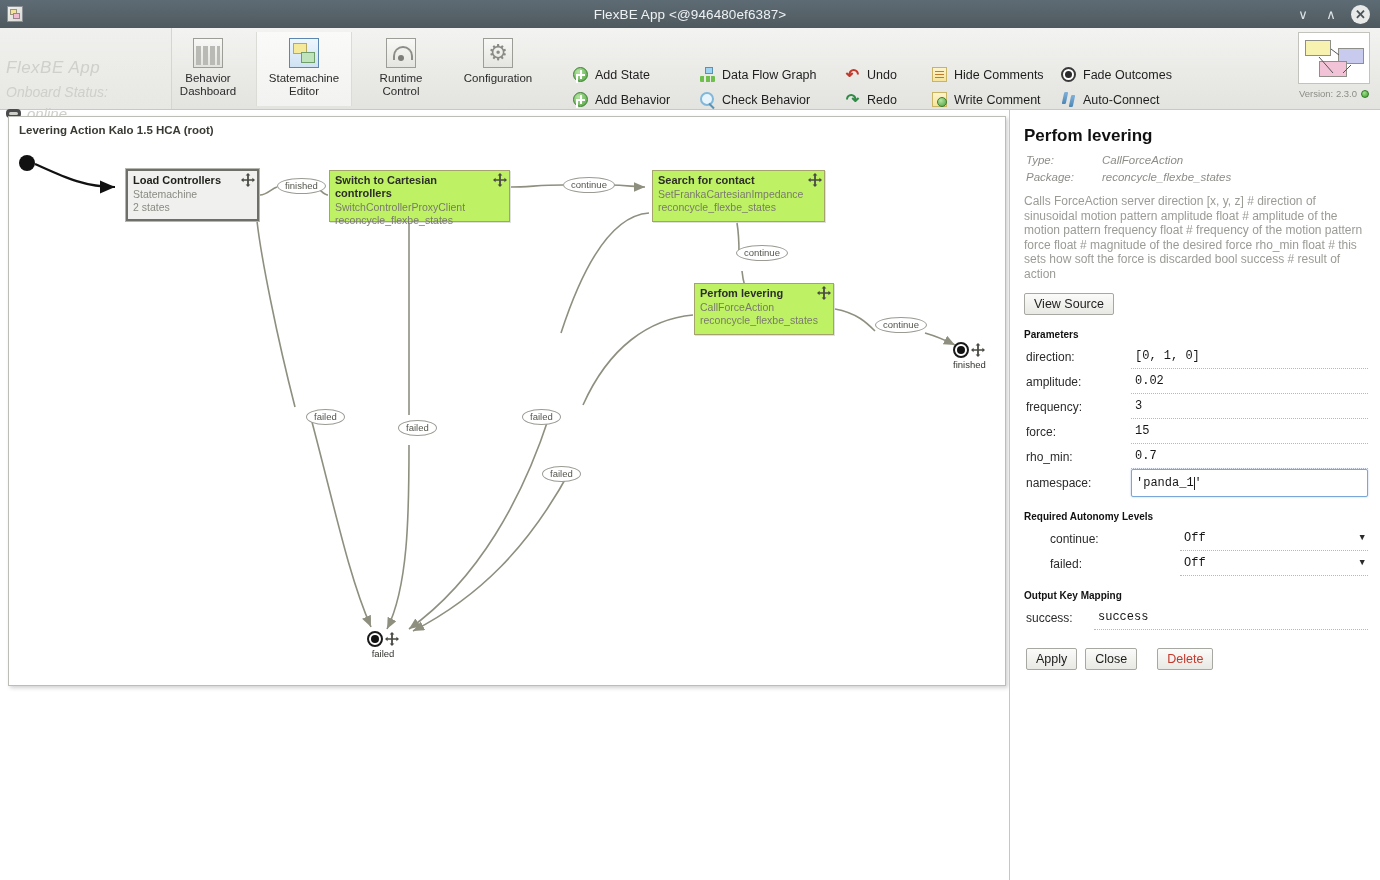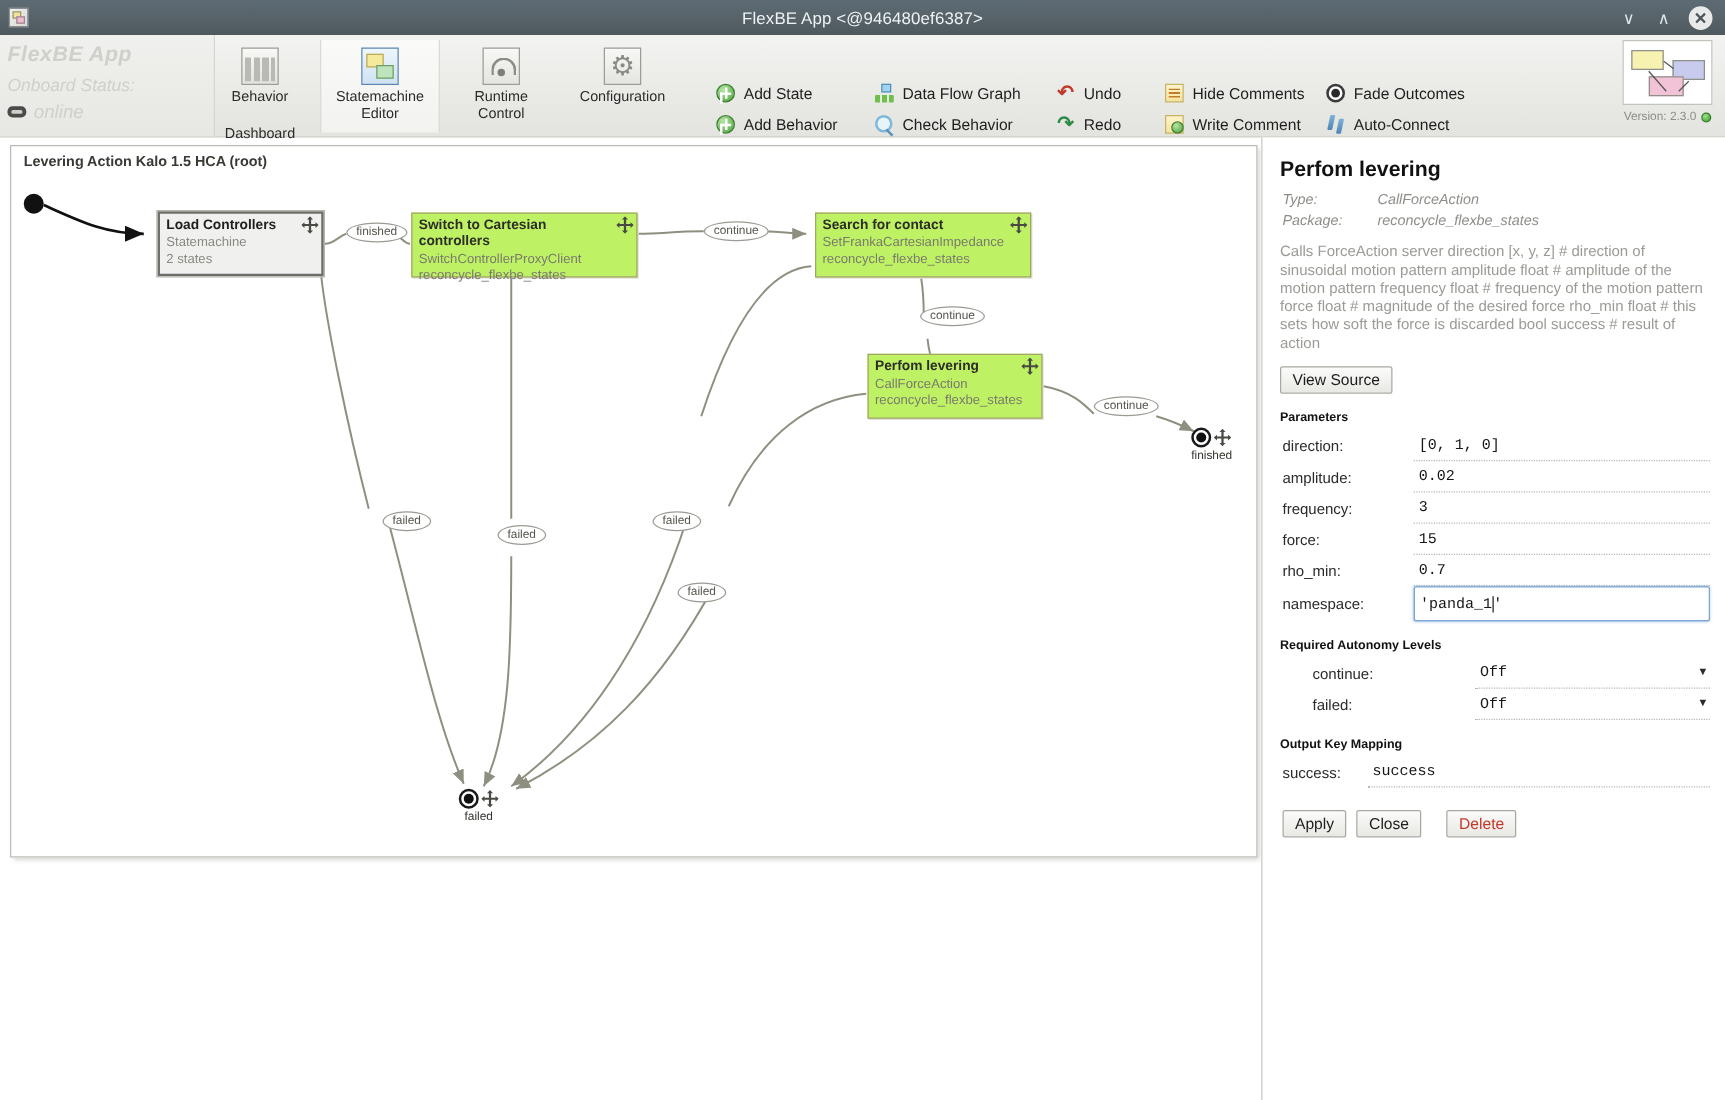--- a/index.html
+++ b/index.html
@@ -59,22 +59,23 @@
     background: linear-gradient(180deg,#f3f3f1 0%, #ebebe8 48%, #e3e3df 100%);
     border-bottom: 1px solid #c9c9c4;
   }
   #brandbox {
     position:absolute; left:0; top:0; width:172px; height:81px;
     background: linear-gradient(180deg,#f0f0ee 0%, #e7e7e3 100%);
     border-right:1px solid #d6d6d1;
     padding: 6px 0 0 6px;
   }
   .brand-title {
-    font-size:17px; font-style:italic; font-weight:bold; color:#cfcfcb;
+    font-size:17px; font-style:italic; font-weight:normal; color:#cfcfcb;
     letter-spacing:0.5px;
+    margin-top:24px;
   }
   .brand-status {
     font-size:14px; font-style:italic; color:#cfcfcb; margin-top:6px;
   }
   .brand-online-row { display:flex; align-items:center; gap:6px; margin-top:5px; }
   .brand-online-icon {
     width:15px;height:9px;border-radius:4px;
     background:#4b4b4b; position:relative; flex:none;
   }
   .brand-online-icon::after{
@@ -306,21 +307,21 @@
     <div class="brand-status">Onboard Status:</div>
     <div class="brand-online-row">
       <span class="brand-online-icon"></span>
       <span class="brand-online-text">online</span>
     </div>
   </div>
 
   <div class="modebtn" style="left:160px;">
     <div class="mb-ico ico-grid"></div>
     <div class="mb-label">Behavior</div>
-    <div class="mb-label" style="margin-top:16px">Dashboard</div>
+    <div class="mb-label" style="margin-top:0">Dashboard</div>
   </div>
   <div class="modebtn active" style="left:256px;">
     <div class="mb-ico ico-sm"></div>
     <div class="mb-label">Statemachine</div>
     <div class="mb-label" style="margin-top:0">Editor</div>
   </div>
   <div class="modebtn" style="left:353px;">
     <div class="mb-ico ico-rt"></div>
     <div class="mb-label">Runtime</div>
     <div class="mb-label" style="margin-top:0">Control</div>

